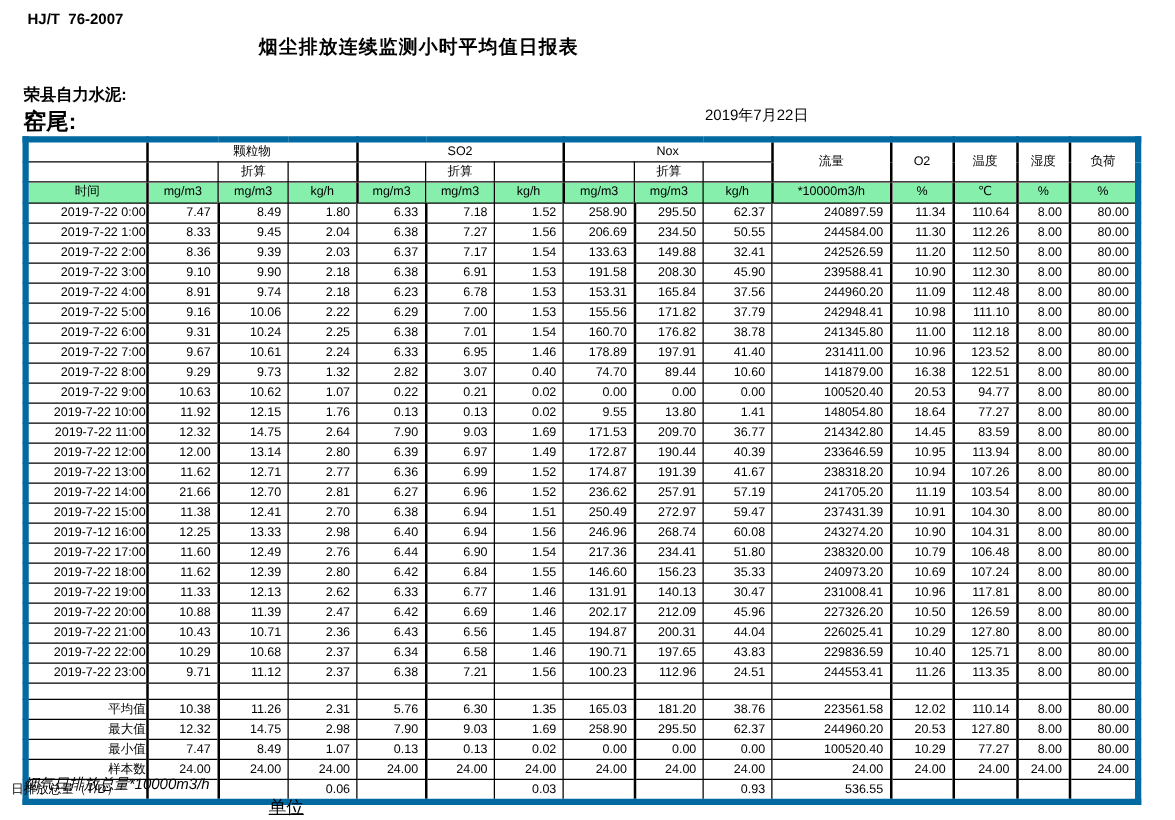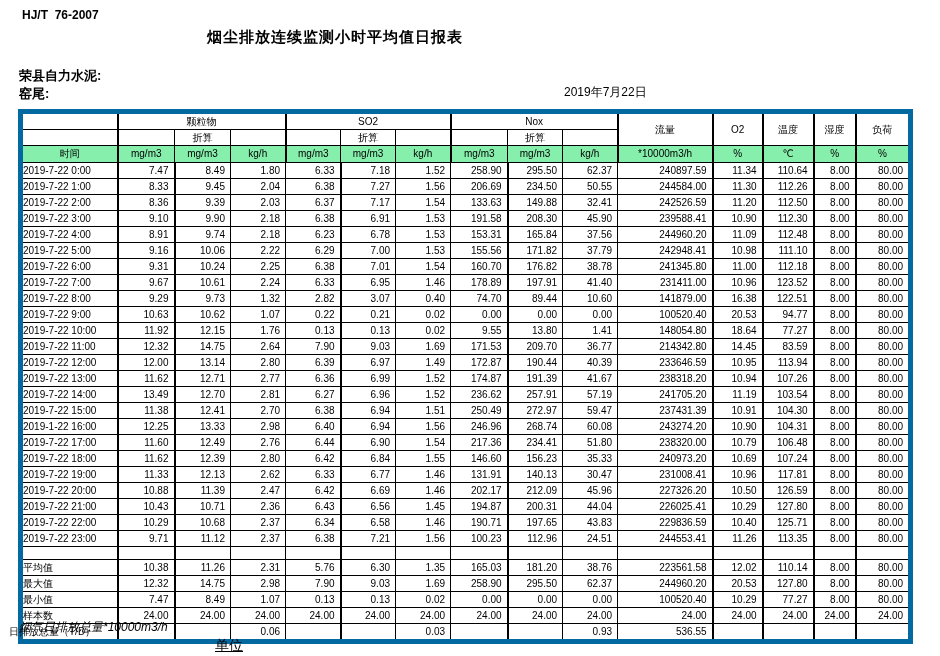--- a/index.html
+++ b/index.html
@@ -3,32 +3,32 @@
 <meta charset="utf-8">
 <style>
   html,body { margin:0; padding:0; background:#fff; }
   body { width:940px; height:656px; position:relative; overflow:hidden;
          font-family:"Liberation Sans","DejaVu Sans",sans-serif; color:#000; }
 
   .abs { position:absolute; white-space:pre; }
   #std    { left:22px;  top:8px;  font-size:12px; font-weight:bold; }
   #title  { left:207px; top:28px; font-size:15px; font-weight:bold; letter-spacing:1px; }
   #comp   { left:19px;  top:67px; font-size:13px; font-weight:bold; }
-  #loc    { left:19px;  top:85px; font-size:13px; font-weight:bold; }
+  #loc    { left:19px;  top:85px; font-size:18px; font-weight:bold; }
   #date   { left:564px; top:84px; font-size:12px; }
 
   table { position:absolute; left:18px; top:109px; width:890px;
           border-collapse:collapse; table-layout:fixed;
           border:5px solid #0369a1; font-size:10px; }
   td { border:1px solid #000; padding:0; height:15px; line-height:15px;
        overflow:hidden; white-space:nowrap; font-weight:normal; }
   .thick-r { border-right-width:2px; }
   .ctr { text-align:center; }
   .num { text-align:right; padding-right:5px; }
-  td.lbl { text-align:left; padding-right:0; }
+  td.lbl { text-align:right; padding-right:0; }
   td.lbl.left { text-align:left; padding:0; overflow:visible; }
   td.lbl.left .ovf { position:relative; left:-14px; white-space:nowrap; }
   .units-row td { background:#86efac; text-align:center; height:16px; line-height:16px; }
   tr.sep td { height:12px; line-height:12px; }
 
   #note   { left:19px;  top:619px; font-size:12px;font-style:italic; }
   #report { left:19px;  top:637px; font-size:13px;margin-top:46px; }
   #unit   { left:215px; top:637px; font-size:14px;text-decoration:underline; }
 </style>
 </head>
@@ -334,21 +334,21 @@
         <td class="num">191.39</td>
         <td class="num">41.67</td>
         <td class="num thick-r">238318.20</td>
         <td class="num thick-r">10.94</td>
         <td class="num thick-r">107.26</td>
         <td class="num thick-r">8.00</td>
         <td class="num thick-r">80.00</td>
       </tr>
       <tr>
         <td class="lbl thick-r">2019-7-22 14:00</td>
-        <td class="num thick-r">13.49</td>
+        <td class="num thick-r">21.66</td>
         <td class="num">12.70</td>
         <td class="num">2.81</td>
         <td class="num thick-r">6.27</td>
         <td class="num">6.96</td>
         <td class="num">1.52</td>
         <td class="num thick-r">236.62</td>
         <td class="num">257.91</td>
         <td class="num">57.19</td>
         <td class="num thick-r">241705.20</td>
         <td class="num thick-r">11.19</td>
@@ -367,21 +367,21 @@
         <td class="num thick-r">250.49</td>
         <td class="num">272.97</td>
         <td class="num">59.47</td>
         <td class="num thick-r">237431.39</td>
         <td class="num thick-r">10.91</td>
         <td class="num thick-r">104.30</td>
         <td class="num thick-r">8.00</td>
         <td class="num thick-r">80.00</td>
       </tr>
       <tr>
-        <td class="lbl thick-r">2019-1-22 16:00</td>
+        <td class="lbl thick-r">2019-7-12 16:00</td>
         <td class="num thick-r">12.25</td>
         <td class="num">13.33</td>
         <td class="num">2.98</td>
         <td class="num thick-r">6.40</td>
         <td class="num">6.94</td>
         <td class="num">1.56</td>
         <td class="num thick-r">246.96</td>
         <td class="num">268.74</td>
         <td class="num">60.08</td>
         <td class="num thick-r">243274.20</td>

